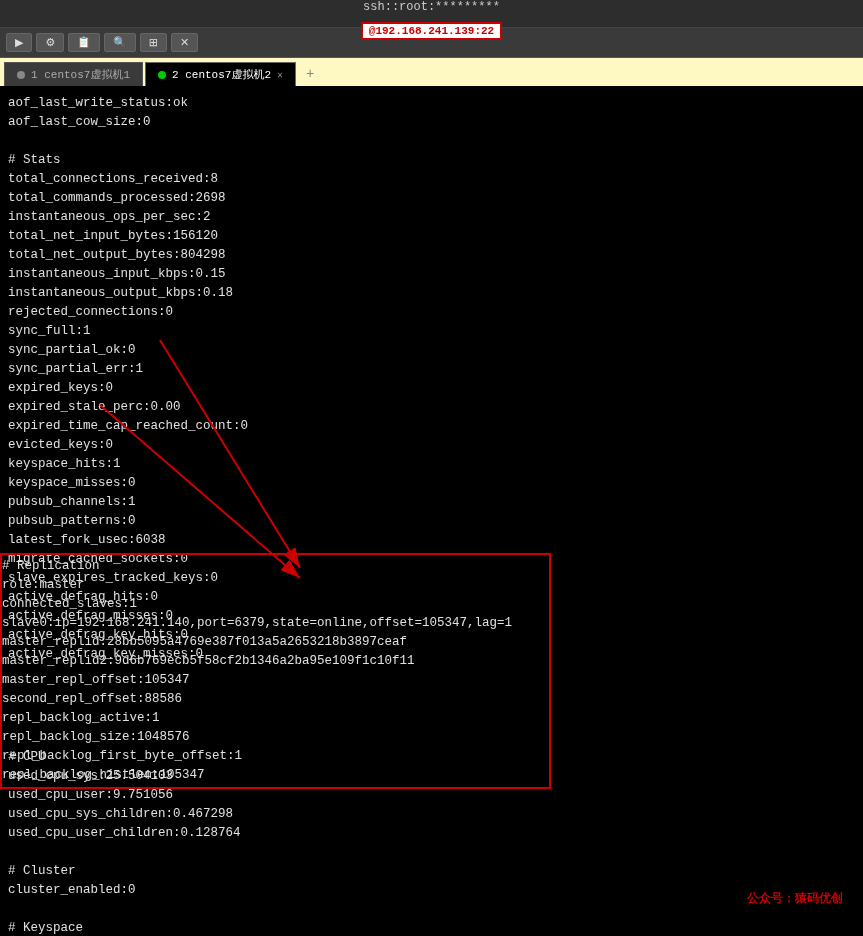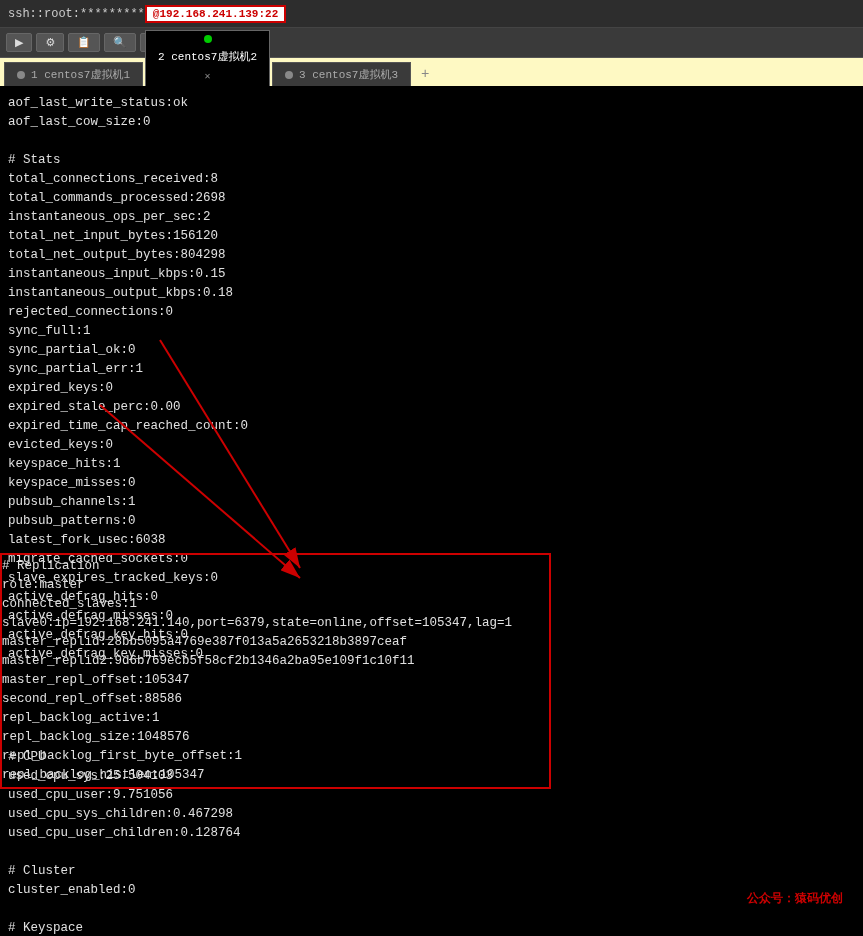--- a/index.html
+++ b/index.html
@@ -13,21 +13,23 @@
       overflow: hidden;
     }
 
     
     .title-bar {
       background: #2d2d2d;
       height: 28px;
       display: flex;
       align-items: center;
       padding: 0 8px;
+      gap: 8px;
       border-bottom: 1px solid #444;
+      flex-direction: column;
     }
     .title-bar-text {
       color: #ccc;
       font-size: 12px;
     }
     .title-bar-ip {
       background: #fff;
       color: #cc0000;
       border: 2px solid #cc0000;
       padding: 1px 6px;
@@ -75,21 +77,20 @@
       color: #aaa;
       margin-right: 2px;
       display: flex;
       align-items: center;
       gap: 6px;
     }
     .tab.active {
       background: #000;
       color: #fff;
       border-color: #666;
-      flex-direction: column;
     }
     .tab .tab-dot {
       width: 8px;
       height: 8px;
       border-radius: 50%;
       display: inline-block;
     }
     .tab .close-x {
       color: #888;
       font-size: 10px;
@@ -182,24 +183,20 @@
 
 <div class="tabs">
   <div class="tab">
     <span class="tab-dot" style="background:#888;"></span>
     <span>1 centos7虚拟机1</span>
   </div>
   <div class="tab active">
     <span class="tab-dot" style="background:#00cc00;"></span>
     <span>2 centos7虚拟机2</span>
     <span class="close-x">✕</span>
-  </div>
-  <div class="tab">
-    <span class="tab-dot" style="background:#888;"></span>
-    <span>3 centos7虚拟机3</span>
   </div>
   <span class="tab-add">+</span>
 </div>
 
 <div class="terminal">
   <pre>aof_last_write_status:ok
 aof_last_cow_size:0
 
 # Stats
 total_connections_received:8

